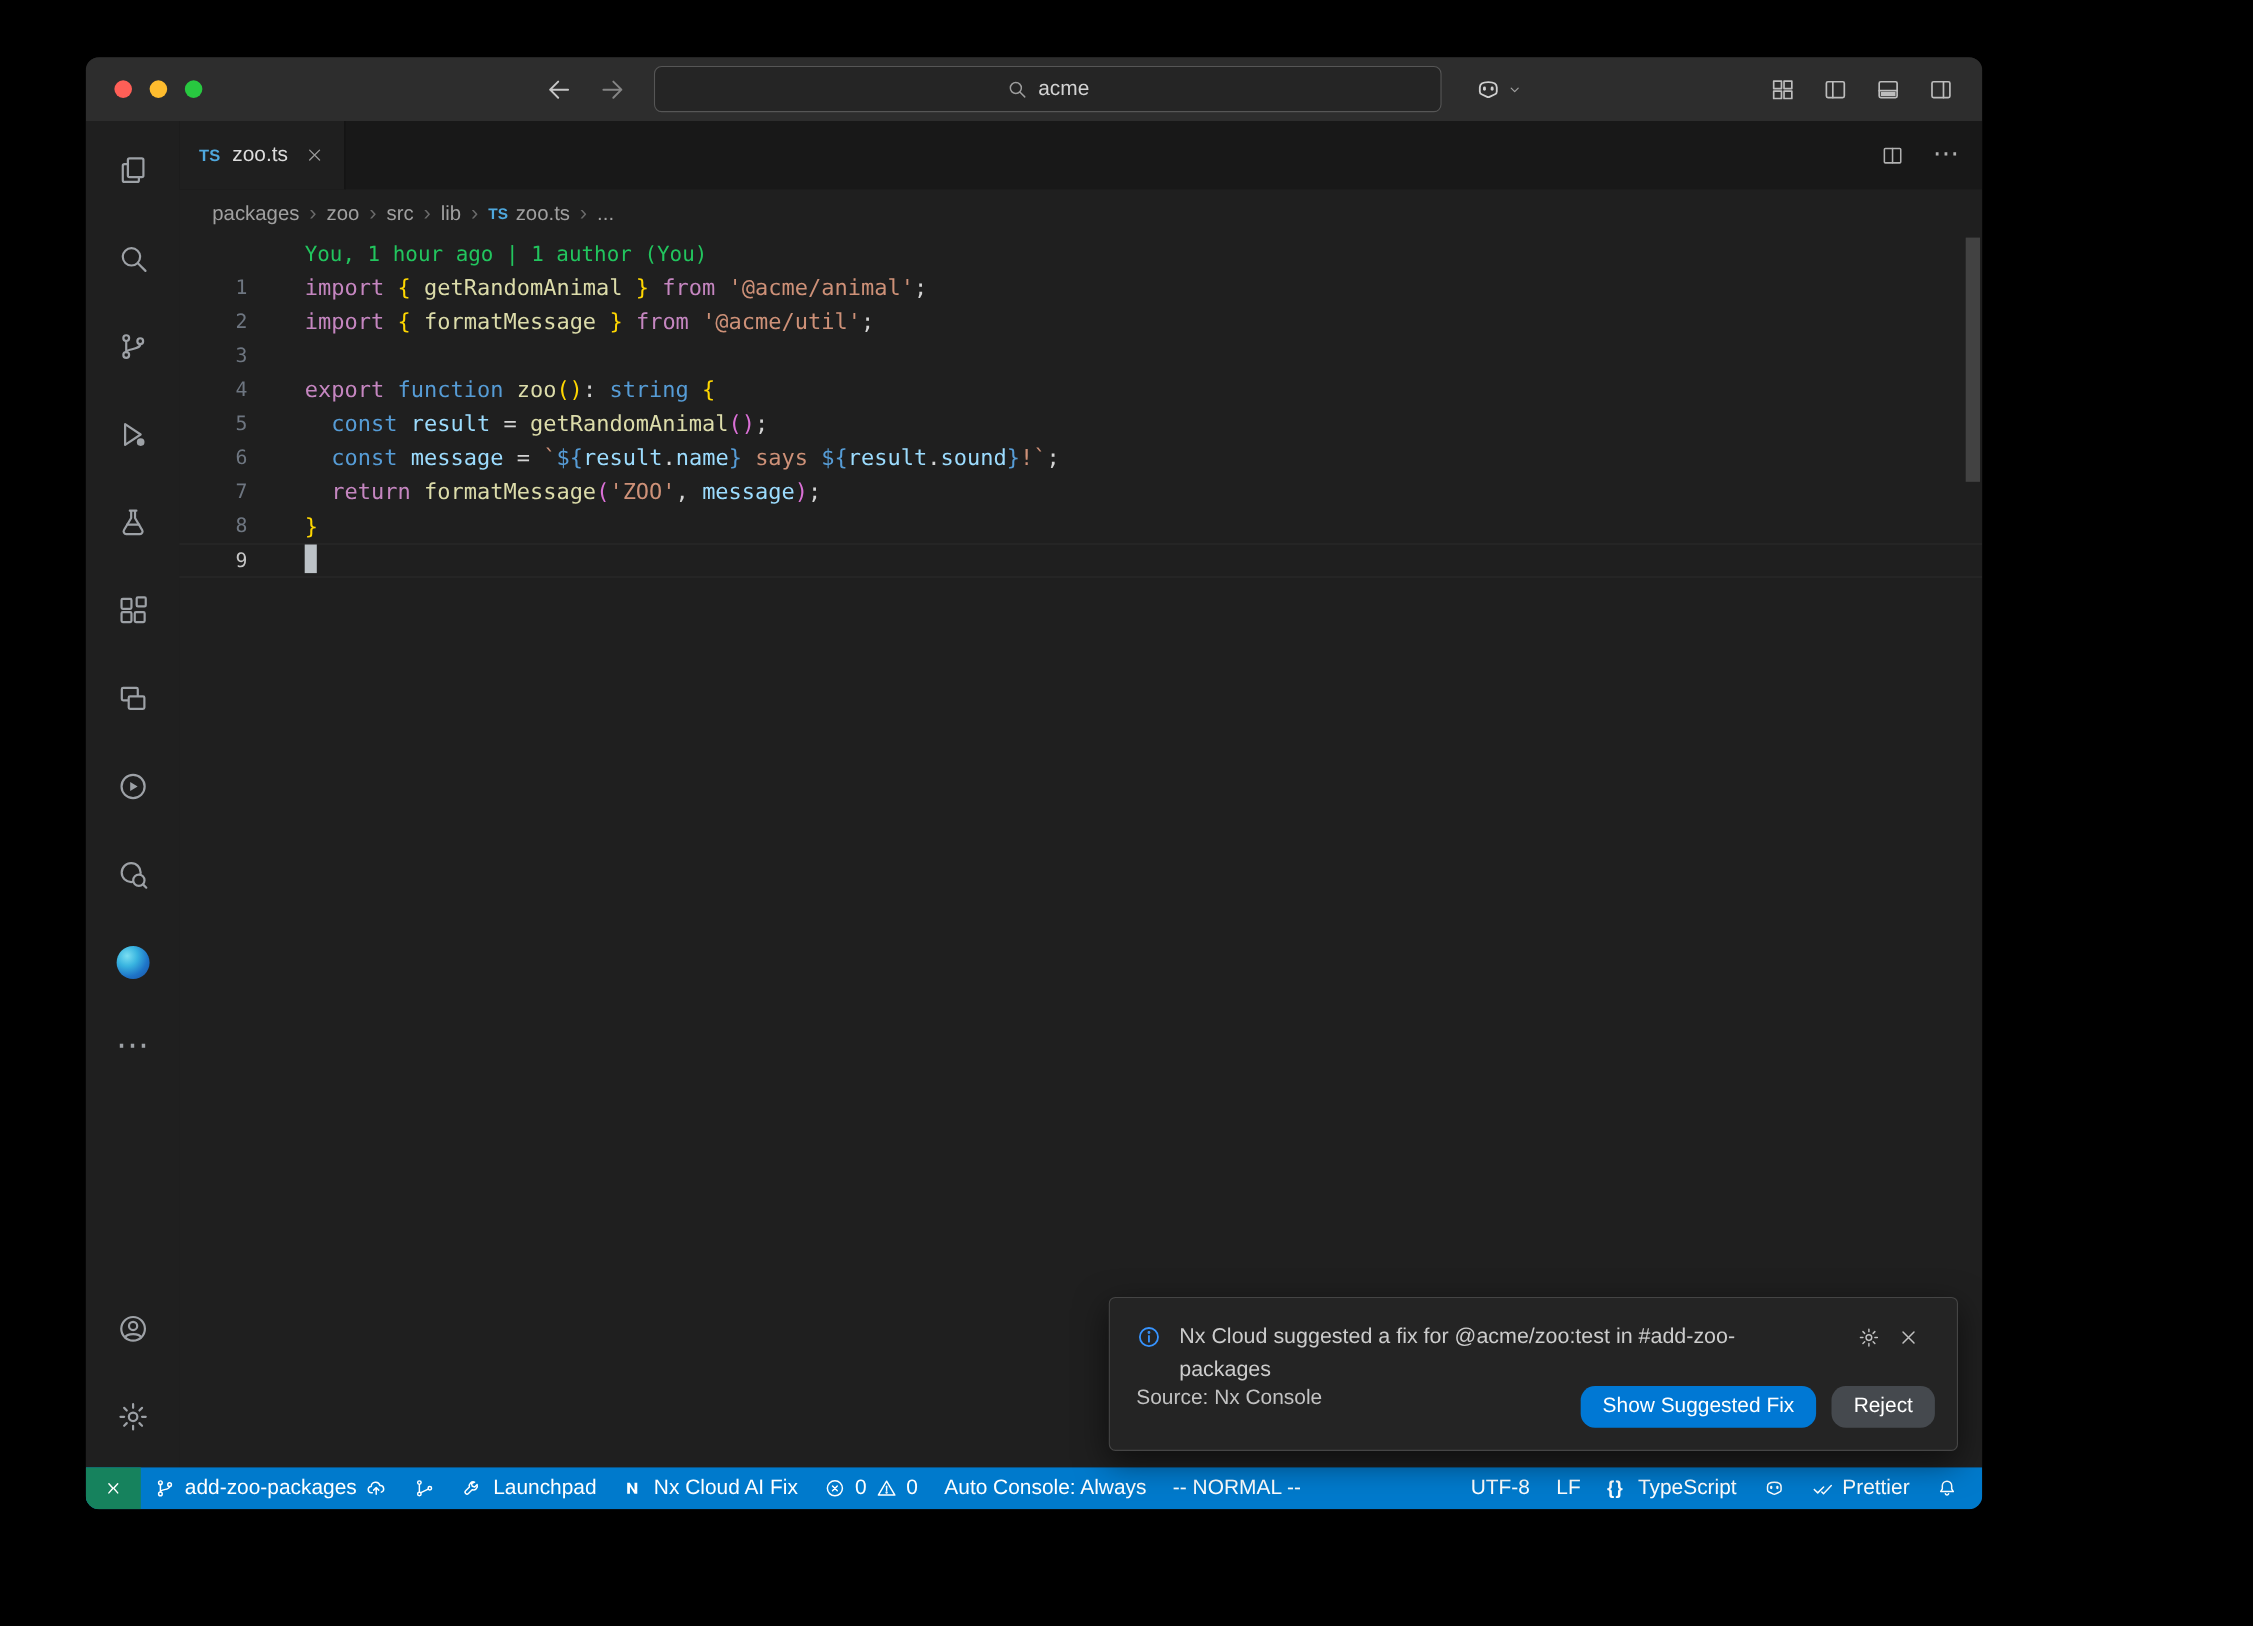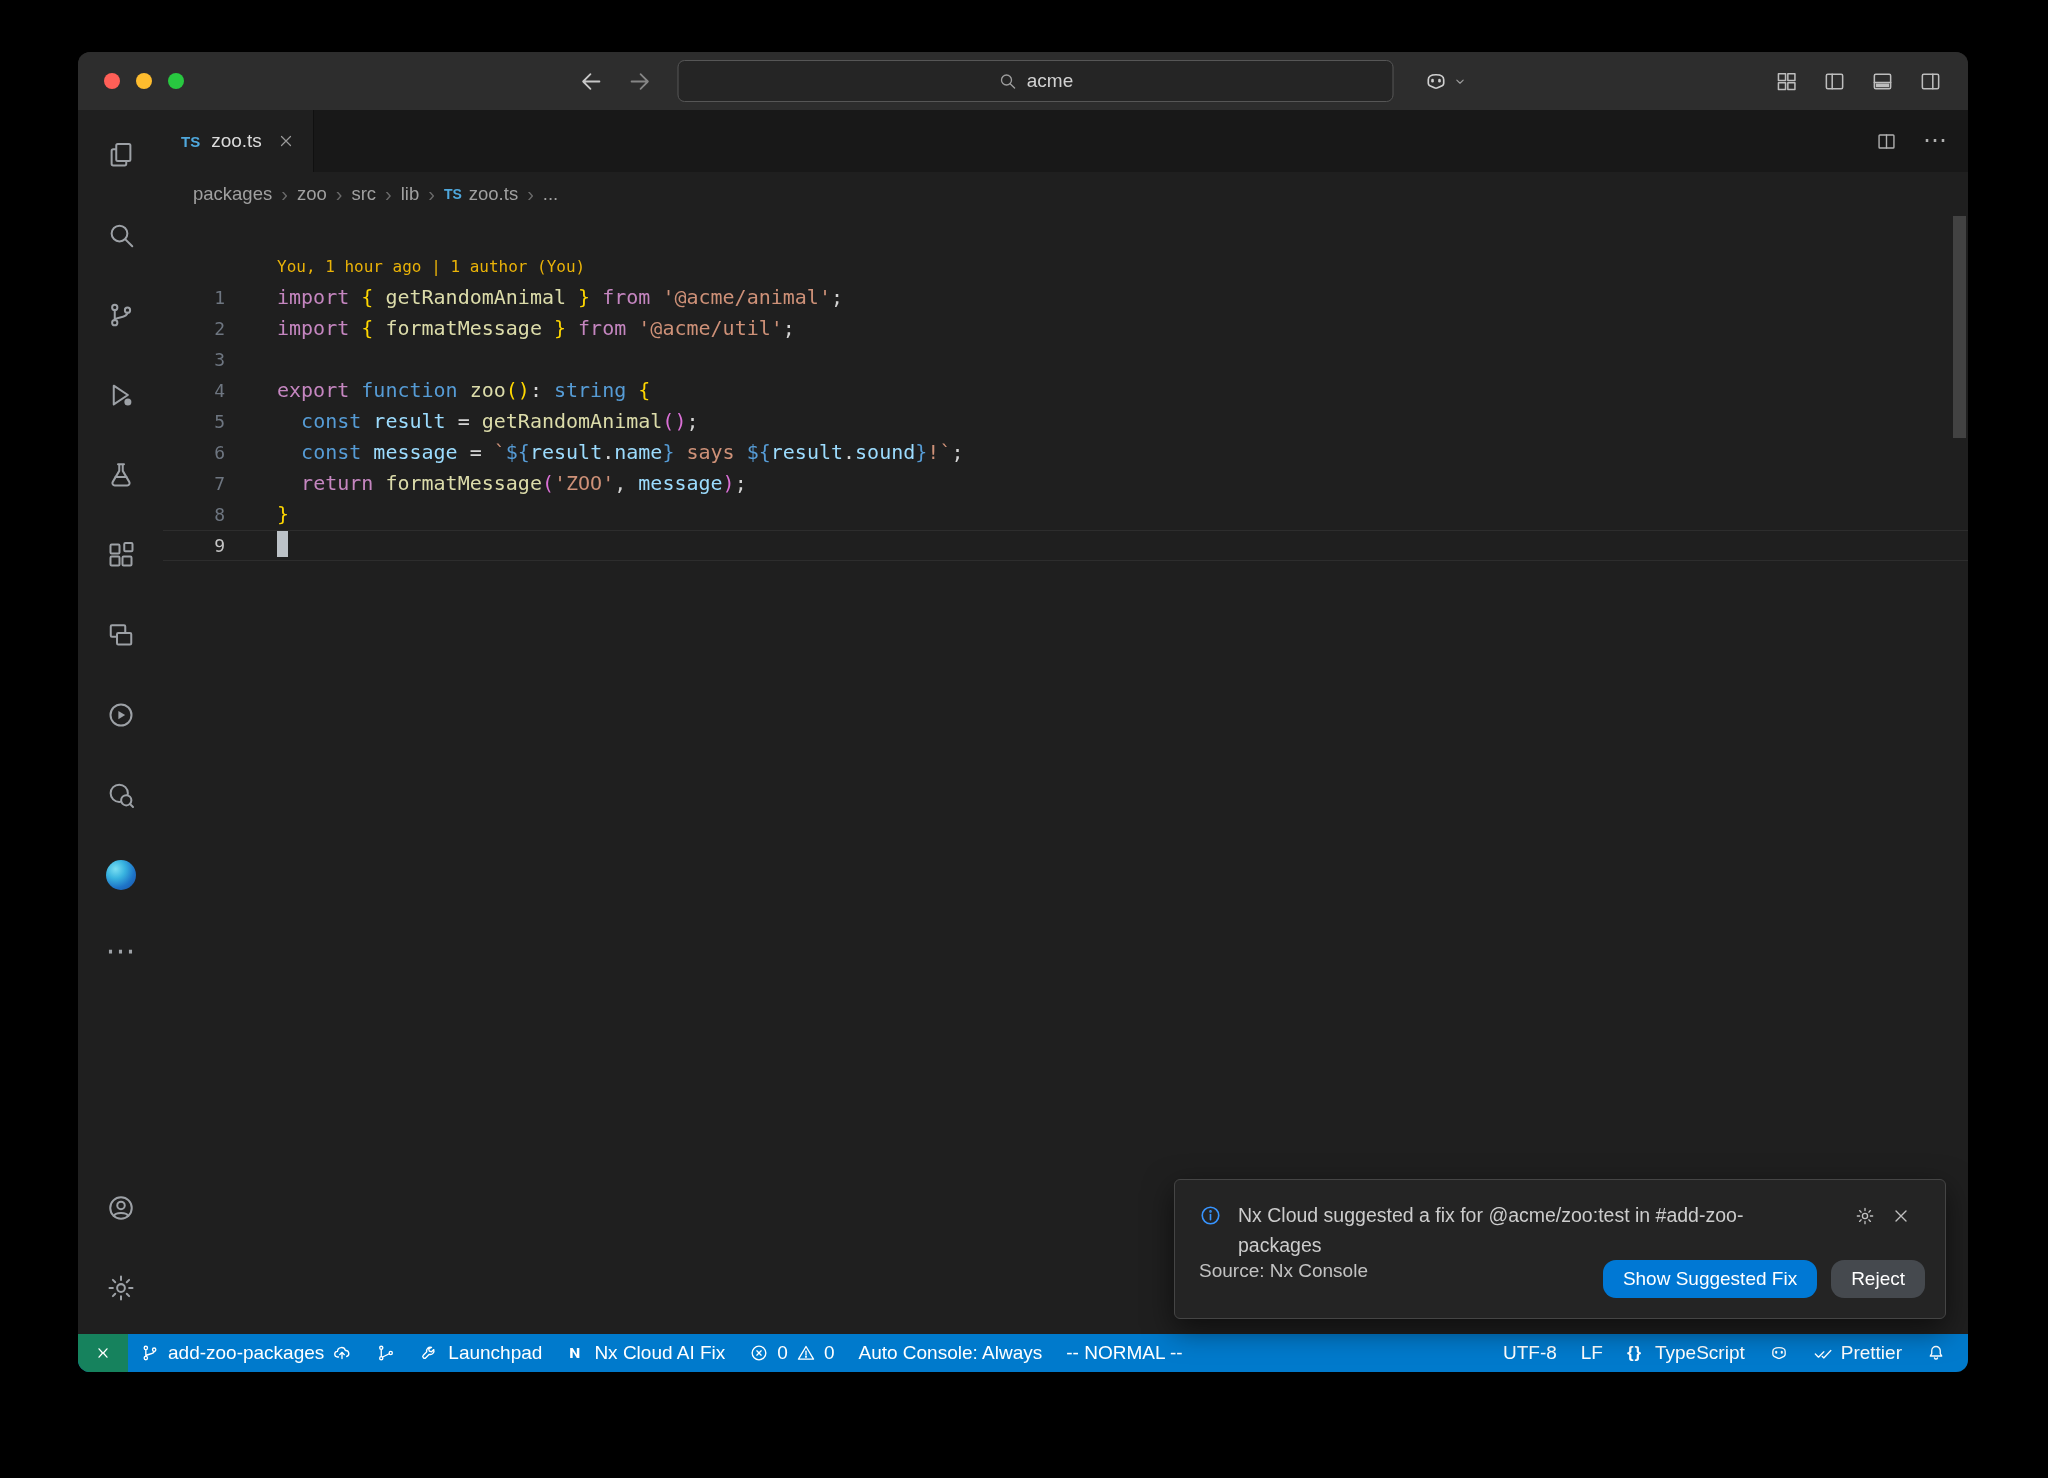--- a/index.html
+++ b/index.html
@@ -1,17 +1,17 @@
 <!DOCTYPE html>
 <html><head>
 <meta charset="utf-8">
 <style>
   html,body{margin:0;padding:0;width:2048px;height:1478px;background:#000;overflow:hidden;
     font-family:"Liberation Sans",sans-serif;-webkit-font-smoothing:antialiased;}
-  .window{position:absolute;left:78px;top:52px;width:1890px;height:1320px;background:#1f1f1f;
+  .window{position:absolute;left:78px;top:52px;width:1724px;height:1320px;background:#1f1f1f;
     border-radius:12px;overflow:hidden;display:flex;flex-direction:column;box-shadow:0 30px 80px rgba(0,0,0,.7);}
   
   .titlebar{height:58px;flex:0 0 auto;background:#2d2d2d;display:flex;align-items:center;position:relative;}
   .traffic{display:flex;gap:16px;margin-left:26px;}
   .traffic span{width:16px;height:16px;border-radius:50%;}
   .tl-red{background:#ff5f57}.tl-yellow{background:#febc2e}.tl-green{background:#28c840}
   .tb-center{position:absolute;left:50%;transform:translateX(-50%);display:flex;align-items:center;}
   #tb-nav{display:flex;align-items:center;gap:22px;margin-right:24px;color:#c6c6c6;}
   .tb-nav{width:27px;height:27px;display:block;}
   .tb-nav.dim{color:#858585;}
@@ -43,21 +43,21 @@
   .ts-badge.bc{font-size:14px;}
   .tab-close{width:18px;height:18px;color:#9a9a9a;margin-left:4px;display:block;}
   #tab-actions{margin-left:auto;display:flex;align-items:center;gap:26px;padding-right:24px;color:#b0b0b0;}
   .ta-ic{width:21px;height:21px;display:block;}
   
   .breadcrumbs{height:44px;flex:0 0 auto;display:flex;align-items:center;padding-left:30px;color:#a0a0a0;font-size:18.5px;gap:9px;}
   .bc-item{display:flex;align-items:center;gap:7px;cursor:pointer;}
   .bc-sep{color:#6a6a6a;font-size:20px;}
   
   .code-area{flex:1;position:relative;font-family:"DejaVu Sans Mono",monospace;min-height:0;}
-  .codelens{height:30px;line-height:30px;padding-left:114px;color:#eab308;font-size:16px;cursor:pointer;margin-top:36px;}
+  .codelens{height:30px;line-height:30px;padding-left:114px;color:#22c55e;font-size:19px;cursor:pointer;}
   .code-line{display:flex;height:31px;line-height:31px;font-size:20px;}
   .code-line.current{box-shadow:inset 0 1px 0 #2d2d2d, inset 0 -1px 0 #2d2d2d;}
   .ln{flex:0 0 62px;width:62px;text-align:right;color:#6e7681;font-size:18px;}
   .code-line.current .ln{color:#c6c6c6;}
   .lc{margin-left:52px;white-space:pre;}
   .cursor-block{display:inline-block;width:11px;height:26px;background:#bcc2c7;vertical-align:-5px;}
   .t-kw{color:#C586C0}.t-kb{color:#569CD6}.t-fn{color:#DCDCAA}.t-var{color:#9CDCFE}
   .t-str{color:#CE9178}.t-b1{color:#FFD700}.t-b2{color:#DA70D6}.t-tpl{color:#569CD6}.t-pun{color:#D4D4D4}
   .scroll-thumb{position:absolute;top:0;right:2px;width:13px;height:222px;background:rgba(121,121,121,.4);}
   

